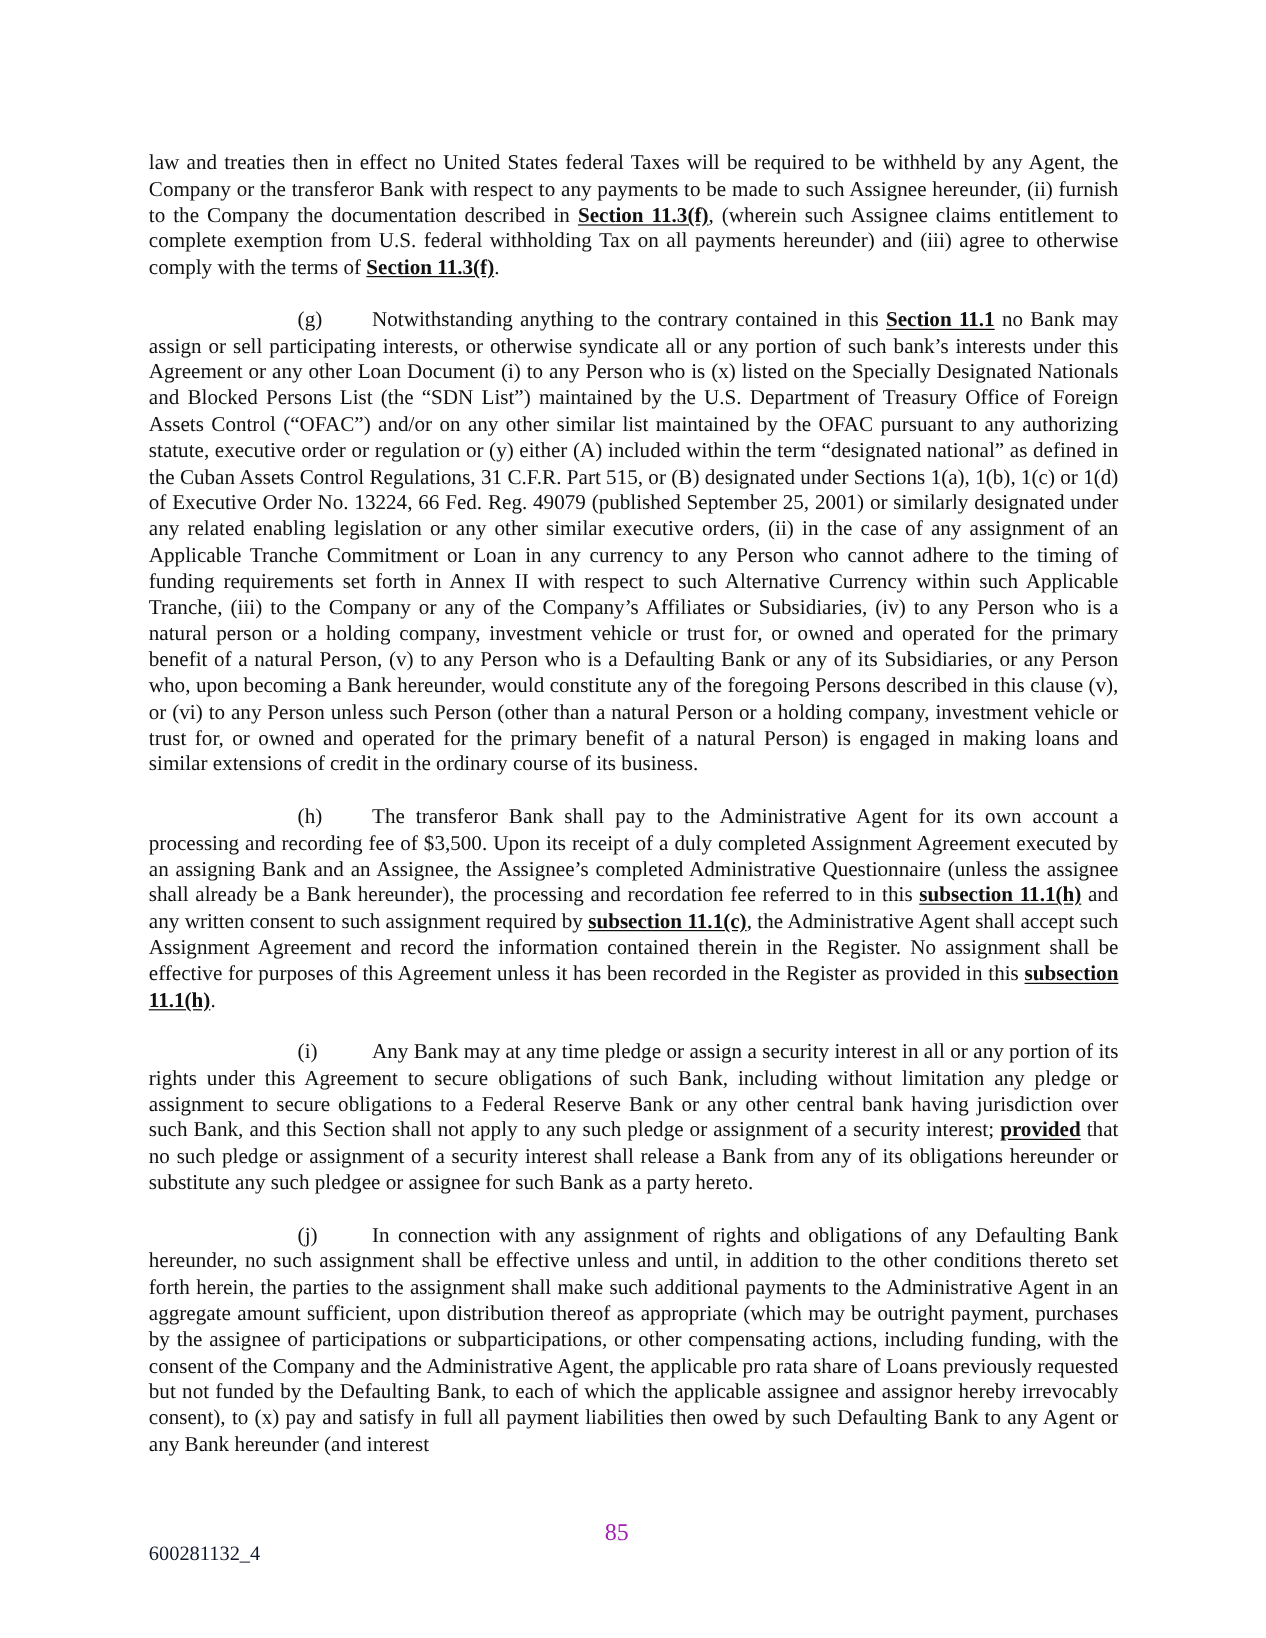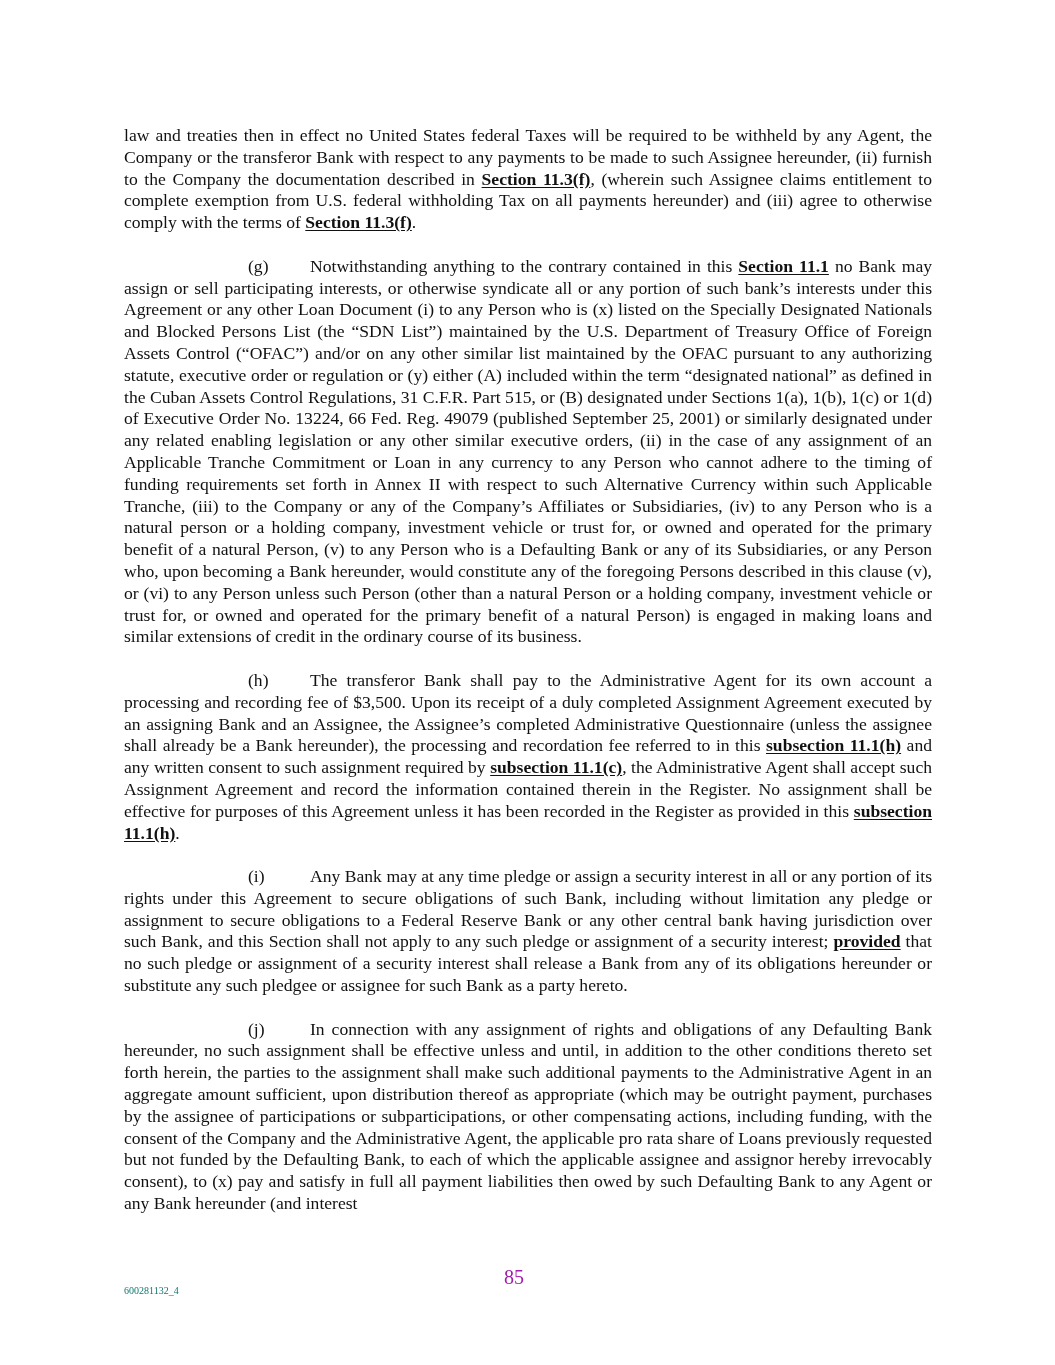--- a/index.html
+++ b/index.html
@@ -13,21 +13,21 @@
   .para { margin: 0 0 21.8px 0; }
   .para .num { display: inline-block; width: 62px; margin-left: 124px; }
   u { text-decoration: underline; text-underline-offset: 2px; font-weight: bold; }
   b { font-weight: normal; }
   .pagenum {
     position: absolute; top: 1266px; left: 0; width: 1028px; text-align: center;
     font-family: "Liberation Serif", serif; font-size: 20px; color: #a21caf;
   }
   .docid {
     position: absolute; top: 1285px; left: 124px;
-    font-family: "Liberation Serif", serif; font-size: 10px; color: #0f766e; text-align: center;
+    font-family: "Liberation Serif", serif; font-size: 17px; color: #0f172a; text-align: center;
   }
 </style>
 </head>
 <body>
 
 <div class="page">
   <p class="para"><span>law and treaties then in effect no United States federal Taxes will be required to be withheld by any Agent, the Company or the transferor Bank with respect to any payments to be made to such Assignee hereunder, (ii) furnish to the Company the documentation described in </span><u>Section 11.3(f)</u><span>, (wherein such Assignee claims entitlement to complete exemption from U.S. federal withholding Tax on all payments hereunder) and (iii) agree to otherwise comply with the terms of </span><u>Section 11.3(f)</u><span>.</span></p>
   <p class="para"><span class="num">(g)</span><span>Notwithstanding anything to the contrary contained in this </span><u>Section 11.1</u><span> no Bank may assign or sell participating interests, or otherwise syndicate all or any portion of such bank’s interests under this Agreement or any other Loan Document (i) to any Person who is (x) listed on the Specially Designated Nationals and Blocked Persons List (the “</span><b>SDN List</b><span>”) maintained by the U.S. Department of Treasury Office of Foreign Assets Control (“</span><b>OFAC</b><span>”) and/or on any other similar list maintained by the OFAC pursuant to any authorizing statute, executive order or regulation or (y) either (A) included within the term “designated national” as defined in the Cuban Assets Control Regulations, 31 C.F.R. Part 515, or (B) designated under Sections 1(a), 1(b), 1(c) or 1(d) of Executive Order No. 13224, 66 Fed. Reg. 49079 (published September 25, 2001) or similarly designated under any related enabling legislation or any other similar executive orders, (ii) in the case of any assignment of an Applicable Tranche Commitment or Loan in any currency to any Person who cannot adhere to the timing of funding requirements set forth in Annex II with respect to such Alternative Currency within such Applicable Tranche, (iii) to the Company or any of the Company’s Affiliates or Subsidiaries, (iv) to any Person who is a natural person or a holding company, investment vehicle or trust for, or owned and operated for the primary benefit of a natural Person, (v) to any Person who is a Defaulting Bank or any of its Subsidiaries, or any Person who, upon becoming a Bank hereunder, would constitute any of the foregoing Persons described in this clause (v), or (vi) to any Person unless such Person (other than a natural Person or a holding company, investment vehicle or trust for, or owned and operated for the primary benefit of a natural Person) is engaged in making loans and similar extensions of credit in the ordinary course of its business.</span></p>
   <p class="para"><span class="num">(h)</span><span>The transferor Bank shall pay to the Administrative Agent for its own account a processing and recording fee of $3,500.  Upon its receipt of a duly completed Assignment Agreement executed by an assigning Bank and an Assignee, the Assignee’s completed Administrative Questionnaire (unless the assignee shall already be a Bank hereunder), the processing and recordation fee referred to in this </span><u>subsection 11.1(h)</u><span> and any written consent to such assignment required by </span><u>subsection 11.1(c)</u><span>, the Administrative Agent shall accept such Assignment Agreement and record the information contained therein in the Register.  No assignment shall be effective for purposes of this Agreement unless it has been recorded in the Register as provided in this </span><u>subsection 11.1(h)</u><span>.</span></p>
   <p class="para"><span class="num">(i)</span><span>Any Bank may at any time pledge or assign a security interest in all or any portion of its rights under this Agreement to secure obligations of such Bank, including without limitation any pledge or assignment to secure obligations to a Federal Reserve Bank or any other central bank having jurisdiction over such Bank, and this Section shall not apply to any such pledge or assignment of a security interest; </span><u>provided</u><span> that no such pledge or assignment of a security interest shall release a Bank from any of its obligations hereunder or substitute any such pledgee or assignee for such Bank as a party hereto.</span></p>

